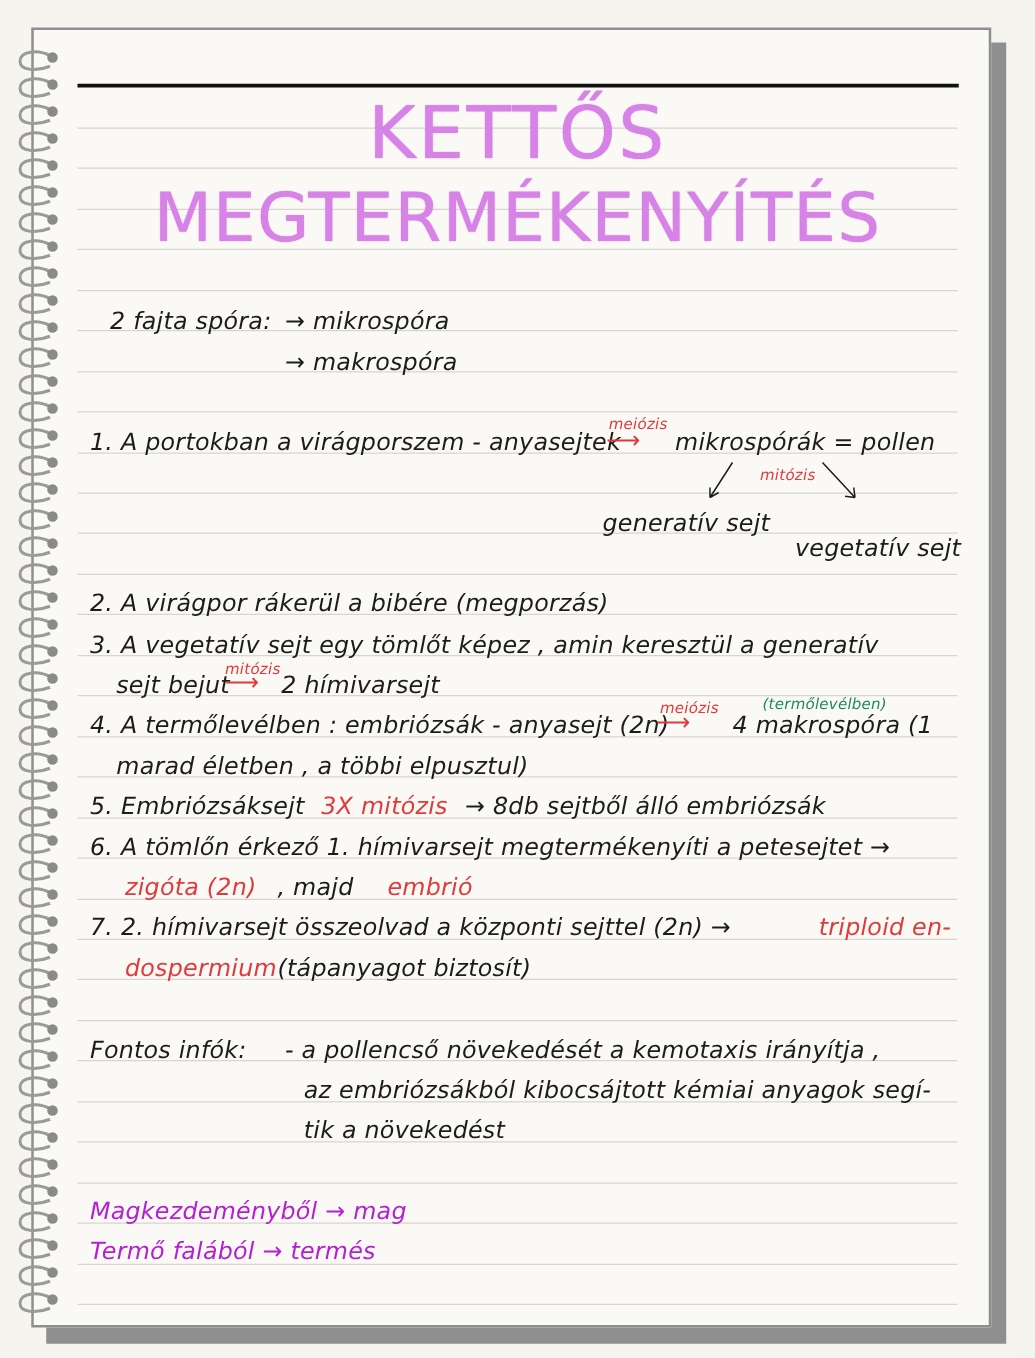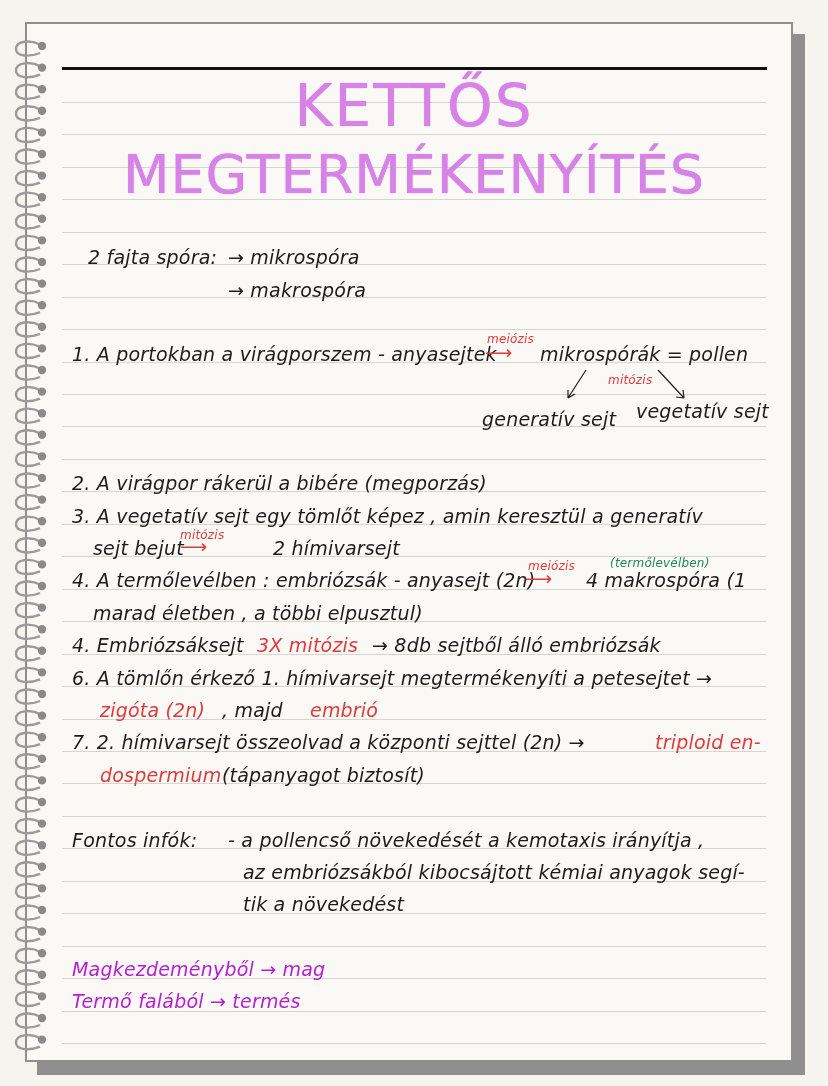--- a/index.html
+++ b/index.html
@@ -197,38 +197,38 @@
 <div class="hw" style="left:72px;top:343px;">1. A portokban a virágporszem - anyasejtek</div>
 <div class="hw red tiny" style="left:487px;top:332px;">meiózis</div>
 <div class="hw red" style="left:485px;top:341px;">⟶</div>
 <div class="hw" style="left:540px;top:343px;">mikrospórák = pollen</div>
 <svg style="position:absolute;left:560px;top:368px;width:140px;height:50px;">
   <path d="M26 2 L8 30 M8 30 L8 22 M8 30 L15 26" stroke="#1c1c1c" stroke-width="1.2" fill="none"></path>
   <path d="M98 2 L124 30 M124 30 L116 29 M124 30 L123 22" stroke="#1c1c1c" stroke-width="1.2" fill="none"></path>
 </svg>
 <div class="hw red small" style="left:608px;top:373px;">mitózis</div>
 <div class="hw" style="left:482px;top:408px;">generatív sejt</div>
-<div class="hw" style="left:636px;top:400px;">vegetatív sejt</div>
+<div class="hw" style="left:636px;top:428px;">vegetatív sejt</div>
 
 <div class="hw" style="left:72px;top:472px;">2. A virágpor rákerül a bibére (megporzás)</div>
 
 <div class="hw" style="left:72px;top:505px;">3. A vegetatív sejt egy tömlőt képez , amin keresztül a generatív</div>
 <div class="hw" style="left:93px;top:537px;">sejt bejut</div>
 <div class="hw red tiny" style="left:180px;top:528px;">mitózis</div>
 <div class="hw red" style="left:180px;top:535px;">⟶</div>
-<div class="hw" style="left:225px;top:537px;margin-left:48px;">2 hímivarsejt</div>
+<div class="hw" style="left:225px;top:537px;">2 hímivarsejt</div>
 
 <div class="hw" style="left:72px;top:569px;">4. A termőlevélben : embriózsák - anyasejt (2n)</div>
 <div class="hw red tiny" style="left:528px;top:559px;">meiózis</div>
 <div class="hw red" style="left:525px;top:567px;">⟶</div>
 <div class="hw green tiny" style="left:610px;top:556px;">(termőlevélben)</div>
 <div class="hw" style="left:586px;top:569px;">4 makrospóra (1</div>
 <div class="hw" style="left:93px;top:602px;">marad életben , a többi elpusztul)</div>
 
-<div class="hw" style="left:72px;top:634px;">4. Embriózsáksejt</div>
+<div class="hw" style="left:72px;top:634px;">5. Embriózsáksejt</div>
 <div class="hw red" style="left:257px;top:634px;">3X mitózis</div>
 <div class="hw" style="left:372px;top:634px;">→ 8db sejtből álló embriózsák</div>
 
 <div class="hw" style="left:72px;top:667px;">6. A tömlőn érkező 1. hímivarsejt megtermékenyíti a petesejtet →</div>
 <div class="hw red" style="left:100px;top:699px;">zigóta (2n)</div>
 <div class="hw" style="left:222px;top:699px;">, majd</div>
 <div class="hw red" style="left:310px;top:699px;">embrió</div>
 
 <div class="hw" style="left:72px;top:731px;">7. 2. hímivarsejt összeolvad a központi sejttel (2n) →</div>
 <div class="hw red" style="left:655px;top:731px;">triploid en-</div>

